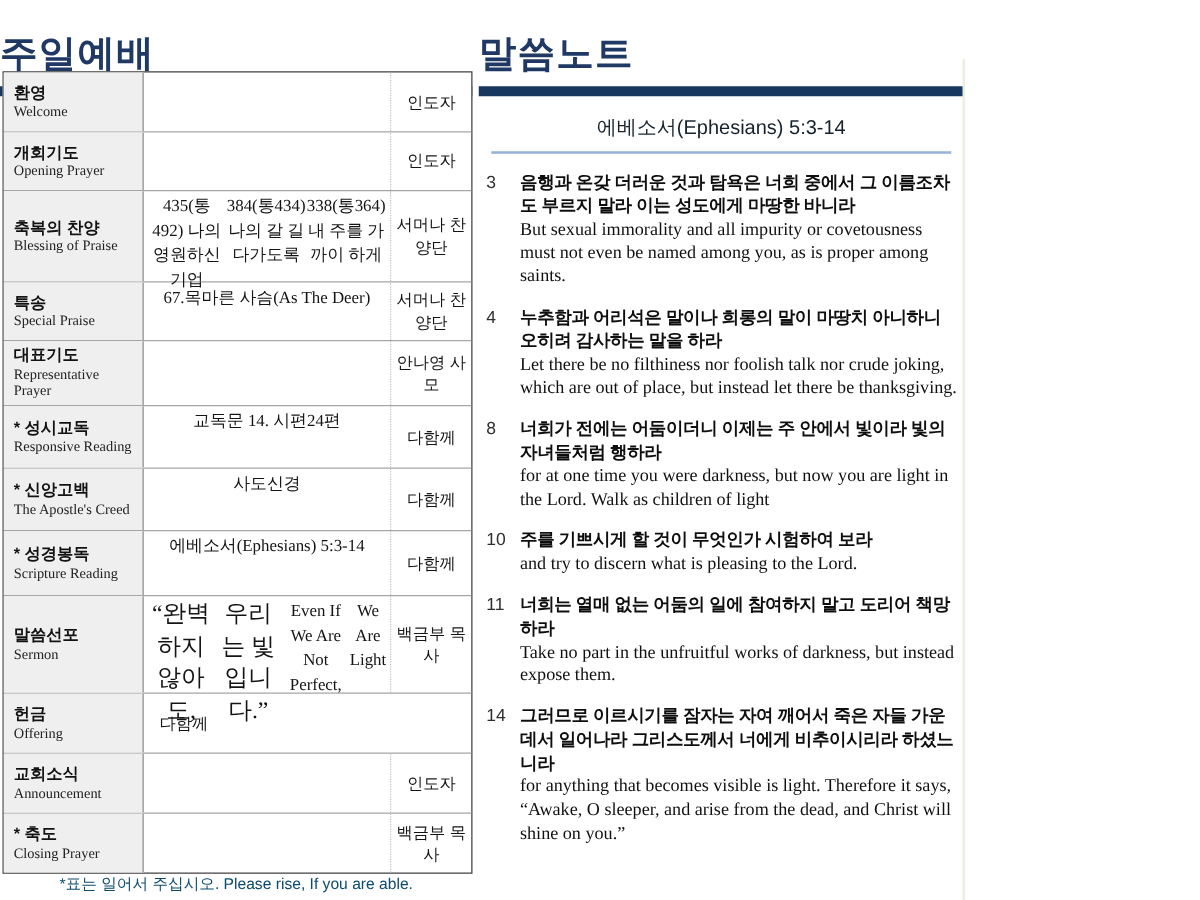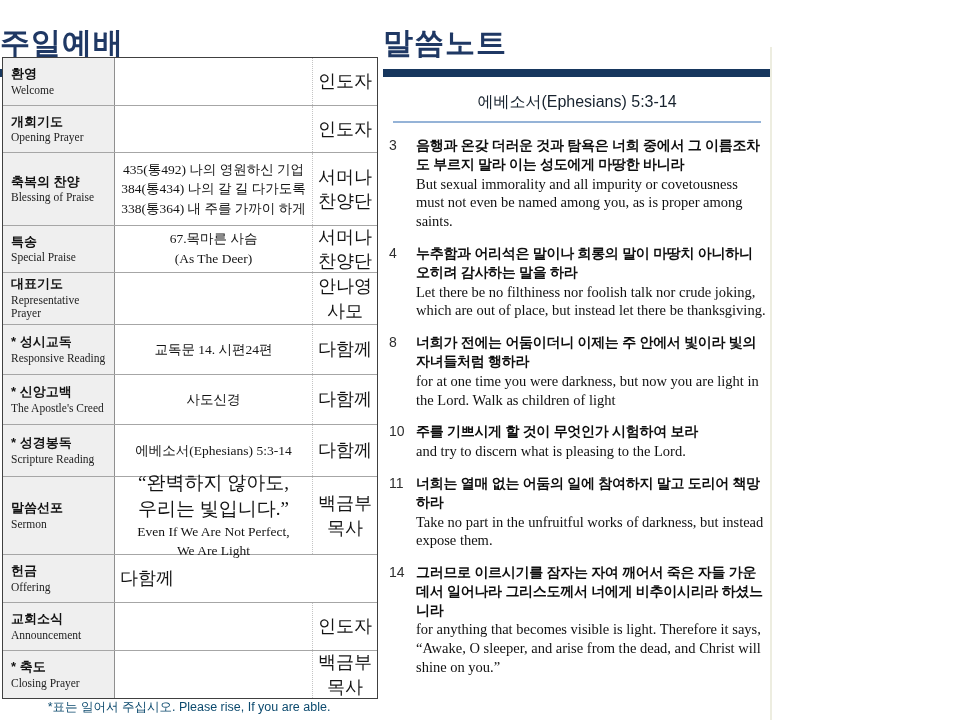--- a/index.html
+++ b/index.html
@@ -24,28 +24,28 @@
   .trow:last-child{border-bottom:none;}
   .cell{box-sizing:border-box;}
   .cell.label{
     width:112px;background:#EFEFEF;border-right:1px solid #8F8F8F;
     padding:3px 3px 3px 8px;display:flex;flex-direction:column;justify-content:center;
   }
   .label .kr{font-size:13px;font-weight:bold;color:#121212;line-height:1.2;}
   .label .en{font-family:"Liberation Serif",serif;font-size:11.5px;color:#222;line-height:1.15;margin-top:2px;}
   .cell.content{
     flex:1;border-right:1px dotted #C4C4C4;
-    display:flex;flex-direction:column;justify-content:center;
+    display:flex;justify-content:center;
     text-align:center;font-family:"Liberation Serif",serif;
     font-size:13.5px;line-height:1.45;color:#141414;padding:2px 3px;
   }
   .cell.content .big{font-size:19px;line-height:1.35;text-align:center;}
   .cell.role{
     width:64px;display:flex;align-items:center;justify-content:center;
-    text-align:center;font-size:18px;line-height:1.35;color:#141414;padding:2px;
+    text-align:center;font-size:13px;line-height:1.35;color:#141414;padding:2px;
   }
   .footnote{
     position:absolute;left:0;top:699px;width:378px;text-align:center;
     font-size:12.5px;color:#0c4a6e;
   }
   
   .scripture-ref{
     margin:15px 10px 0 10px;text-align:center;font-size:16px;color:#17222E;
     padding-bottom:8px;border-bottom:2px solid #95B3D7;
   }

